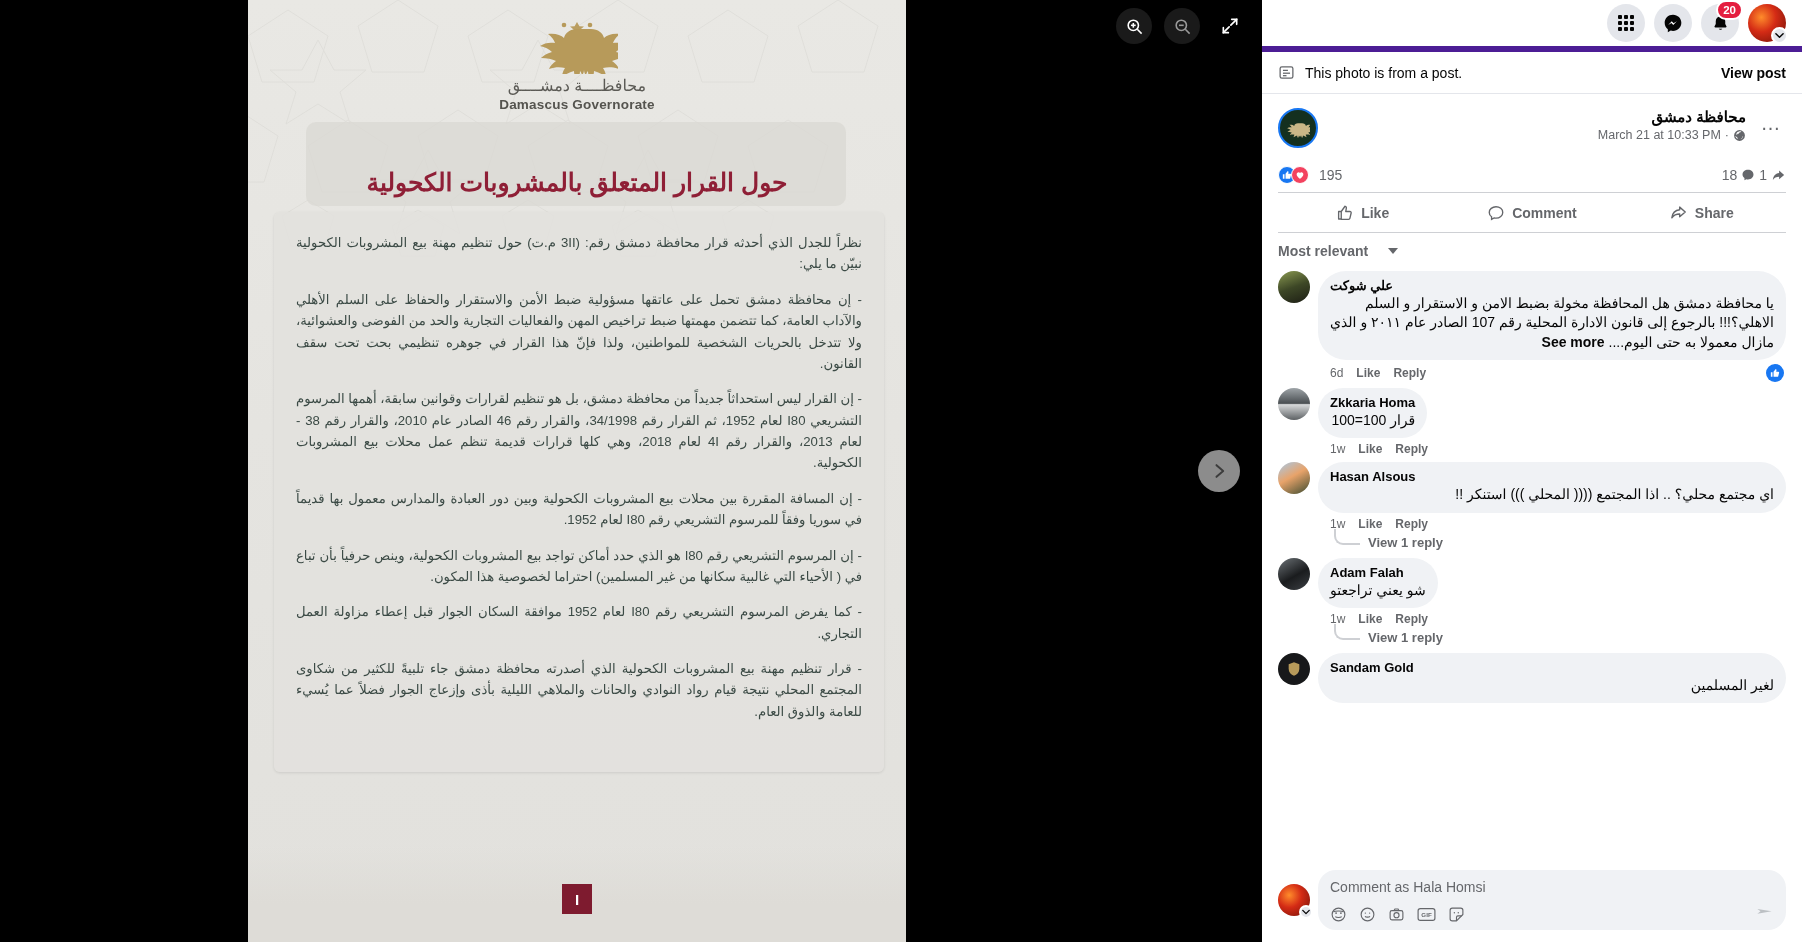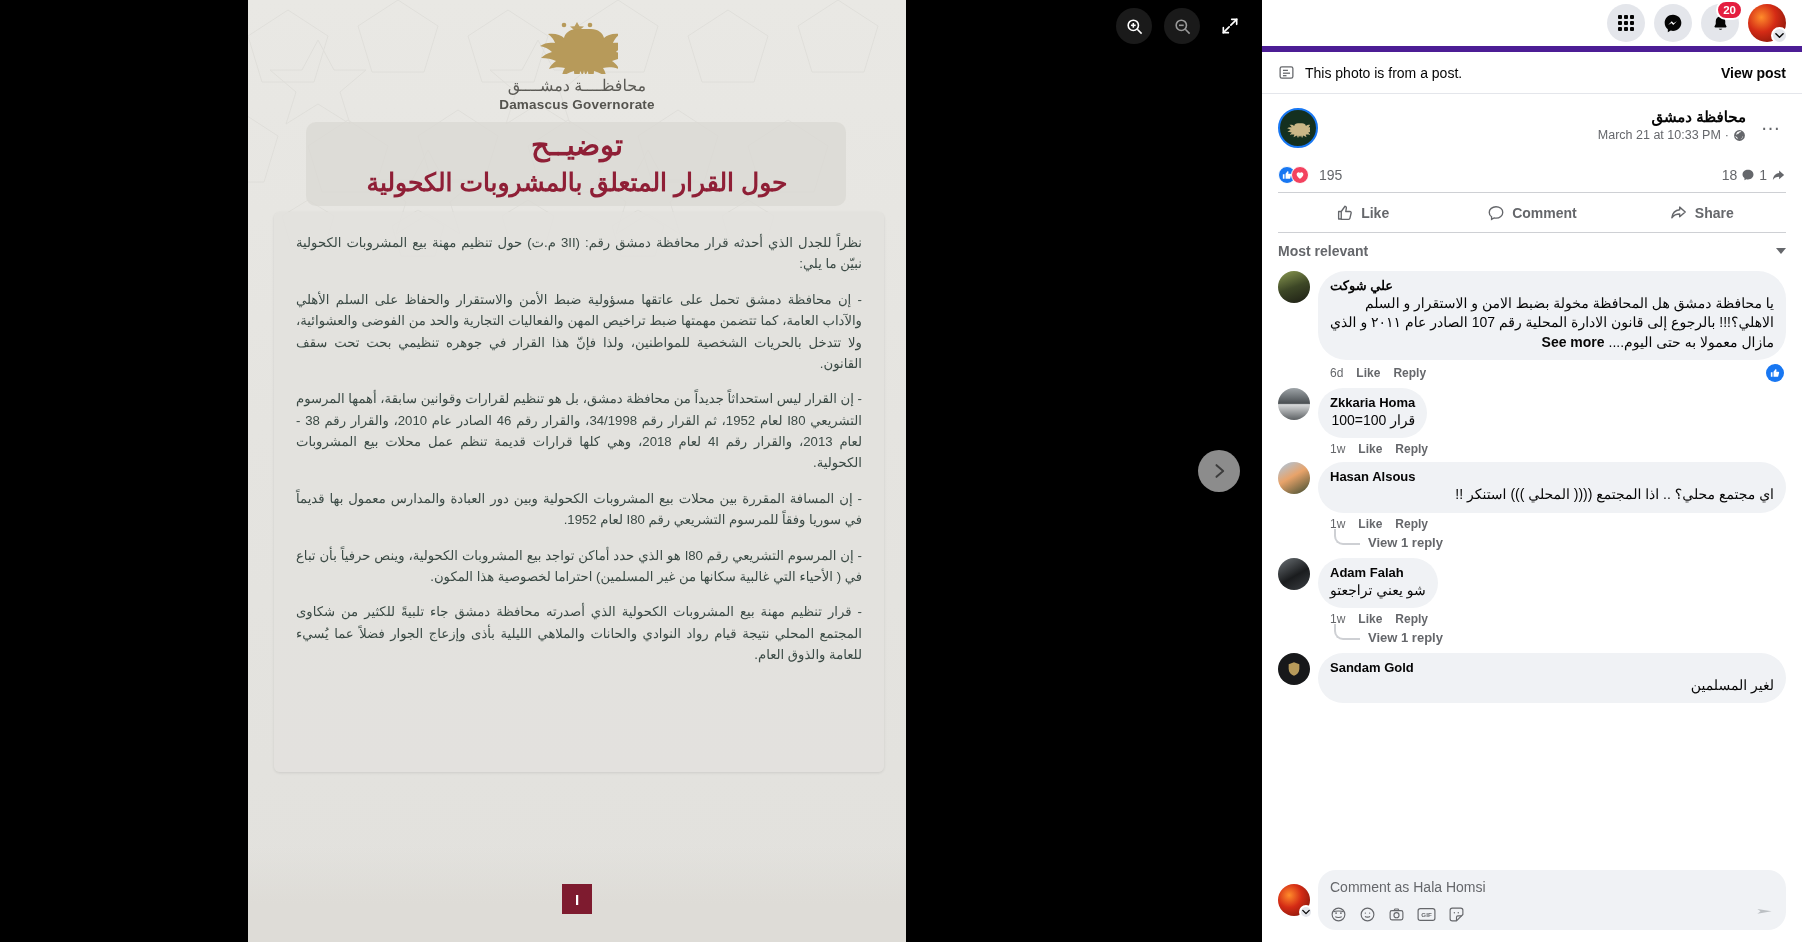--- a/index.html
+++ b/index.html
@@ -227,21 +227,21 @@
   .action-row {
     display: flex; border-top: 1px solid #ced0d4; border-bottom: 1px solid #ced0d4;
     padding: 3px 0;
   }
   .act-btn {
     flex: 1; display: flex; align-items: center; justify-content: center;
     gap: 7px; padding: 7px 0; border-radius: 5px;
     font-size: 14px; font-weight: 600; color: #65676b; cursor: pointer;
   }
 
-  .sort-row { padding: 10px 0 6px 0; display: flex; align-items: center; gap: 20px; cursor: pointer; justify-content: space-between; }
+  .sort-row { padding: 10px 0 6px 0; display: flex; align-items: center; gap: 20px; cursor: pointer; }
   .sort-label { font-size: 14px; font-weight: 600; color: #65676b; }
   .caret-dn {
     width: 0; height: 0;
     border-left: 5px solid transparent; border-right: 5px solid transparent;
     border-top: 6px solid #65676b;
   }
 
   
   .comment {
     display: flex; gap: 8px; padding-top: 6px;
@@ -401,29 +401,29 @@
               <circle cx="28" cy="9" r="2.3"></circle>
                 <circle cx="54" cy="9" r="2.3"></circle>
               <path d="M41 13 c-7 0-12 4-13 9 -3-3-9-5-16-4 4 3 6 6 7 9 -5-1-11 0-15 3 5 1 9 3 12 6 -4 1-8 3-11 6 6 0 11 1 15 3 -3 2-6 5-7 8 6-2 11-2 16-1 -2 3-3 6-3 9 4-3 8-5 12-6 0 3 1 6 3 8 2-2 3-5 3-8 1 1 2 3 2 5 1-2 2-4 2-6 0 2 1 4 2 6 0-2 1-4 2-5 0 3 1 6 3 8 2-2 3-5 3-8 4 1 8 3 12 6 0-3-1-6-3-9 5-1 10-1 16 1 -1-3-4-6-7-8 4-2 9-3 15-3 -3-3-7-5-11-6 3-3 7-5 12-6 -4-3-10-4-15-3 1-3 3-6 7-9 -7-1-13 1-16 4 -1-5-6-9-13-9z"></path>
             </g>
           </svg>
           <div class="gov-ar">محافظــــة دمشــــق</div>
           <div class="gov-en">Damascus Governorate</div>
         </div>
 
         <div class="title-band"></div>
-        <div class="ph-title1">توضيــح</div>
         <div class="ph-title2">حول القرار المتعلق بالمشروبات الكحولية</div>
 
         <div class="ph-body">
           <p>نظراً للجدل الذي أحدثه قرار محافظة دمشق رقم: (3II م.ت) حول تنظيم مهنة بيع المشروبات الكحولية نبيّن ما يلي:</p>
           <p>- إن محافظة دمشق تحمل على عاتقها مسؤولية ضبط الأمن والاستقرار والحفاظ على السلم الأهلي والآداب العامة، كما تتضمن مهمتها ضبط تراخيص المهن والفعاليات التجارية والحد من الفوضى والعشوائية، ولا تتدخل بالحريات الشخصية للمواطنين، ولذا فإنّ هذا القرار في جوهره تنظيمي بحت تحت سقف القانون.</p>
           <p>- إن القرار ليس استحداثاً جديداً من محافظة دمشق، بل هو تنظيم لقرارات وقوانين سابقة، أهمها المرسوم التشريعي I80 لعام 1952، ثم القرار رقم 34/1998، والقرار رقم 46 الصادر عام 2010، والقرار رقم 38 - لعام 2013، والقرار رقم 4I لعام 2018، وهي كلها قرارات قديمة تنظم عمل محلات بيع المشروبات الكحولية.</p>
           <p>- إن المسافة المقررة بين محلات بيع المشروبات الكحولية وبين دور العبادة والمدارس معمول بها قديماً في سوريا وفقاً للمرسوم التشريعي رقم I80 لعام 1952.</p>
           <p>- إن المرسوم التشريعي رقم I80 هو الذي حدد أماكن تواجد بيع المشروبات الكحولية، وينص حرفياً بأن تباع في ( الأحياء التي غالبية سكانها من غير المسلمين) احتراما لخصوصية هذا المكون.</p>
+          <p>- كما يفرض المرسوم التشريعي رقم I80 لعام 1952 موافقة السكان الجوار قبل إعطاء مزاولة العمل التجاري.</p>
           <p>- قرار تنظيم مهنة بيع المشروبات الكحولية الذي أصدرته محافظة دمشق جاء تلبيةً للكثير من شكاوى المجتمع المحلي نتيجة قيام رواد النوادي والحانات والملاهي الليلية بأذى وإزعاج الجوار فضلاً عما يُسيء للعامة والذوق العام.</p>
         </div>
 
         <div class="ph-footer-bar"></div>
         <div class="ph-mark">I</div>
       </div>
     </div>
 
     <div class="next-arrow">
       <svg width="20" height="20" viewBox="0 0 24 24" fill="none" stroke="#3c3c3c" stroke-width="2.4" stroke-linecap="round" stroke-linejoin="round">

